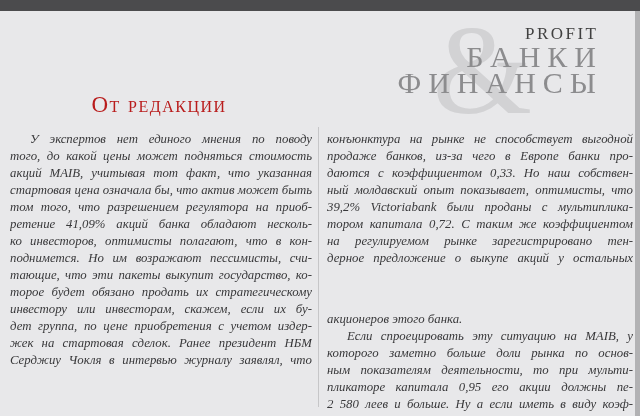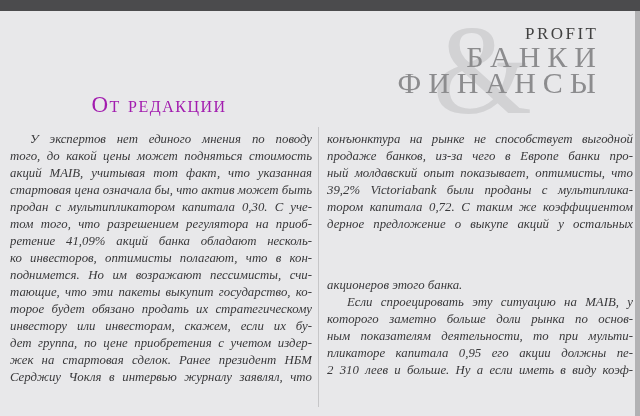--- a/index.html
+++ b/index.html
@@ -36,21 +36,21 @@
   }
   .brand-line {
     font-size: 30px; letter-spacing: 7px; margin-right: -7px;
     color: #8c8c8e; line-height: 26px;
     position: relative; z-index: 2;
   }
   .article-title {
     position: absolute; left: 0; top: 92px;
     width: 318px; text-align: center;
     font-size: 23px; font-variant: small-caps;
-    letter-spacing: 1.5px; color: #a21caf;
+    letter-spacing: 1.5px; color: #b91c1c;
     z-index: 3;
   }
   .col-divider {
     position: absolute; left: 318px; top: 127px;
     width: 1px; height: 280px;
     background: #c6c6c8;
   }
   .column {
     position: absolute; top: 131px;
     color: #38383a; font-size: 12.8px;
@@ -85,39 +85,40 @@
 
 <h1 class="article-title" style="margin:0; font-weight:normal;">От редакции</h1>
 
 <div class="col-divider"></div>
 
 <div class="column column-left">
     <div class="jline indent">У экспертов нет единого мнения по поводу</div>
     <div class="jline">того, до какой цены может подняться стоимость</div>
     <div class="jline">акций MAIB, учитывая тот факт, что указанная</div>
     <div class="jline">стартовая цена означала бы, что актив может быть</div>
-    <div class="jline">продан с мультипликатором капитала 0,30. С уче-</div>
     <div class="jline">том того, что разрешением регулятора на приоб-</div>
     <div class="jline">ретение 41,09% акций банка обладают несколь-</div>
     <div class="jline">ко инвесторов, оптимисты полагают, что в кон-</div>
     <div class="jline">поднимется. Но им возражают пессимисты, счи-</div>
     <div class="jline">тающие, что эти пакеты выкупит государство, ко-</div>
     <div class="jline">торое будет обязано продать их стратегическому</div>
     <div class="jline">инвестору или инвесторам, скажем, если их бу-</div>
     <div class="jline">дет группа, по цене приобретения с учетом издер-</div>
     <div class="jline">жек на стартовая сделок. Ранее президент НБМ</div>
     <div class="jline">Серджиу Чокля в интервью журналу заявлял, что</div>
   </div>
 <div class="column column-right">
     <div class="jline">конъюнктура на рынке не способствует выгодной</div>
     <div class="jline">продаже банков, из-за чего в Европе банки про-</div>
+    <div class="jline">даются с коэффициентом 0,33. Но наш собствен-</div>
     <div class="jline">ный молдавский опыт показывает, оптимисты, что</div>
     <div class="jline">39,2% Victoriabank были проданы с мультиплика-</div>
     <div class="jline">тором капитала 0,72. С таким же коэффициентом</div>
+    <div class="jline">на регулируемом рынке зарегистрировано тен-</div>
     <div class="jline">дерное предложение о выкупе акций у остальных</div>
     <div class="jline last">акционеров этого банка.</div>
     <div class="jline indent">Если спроецировать эту ситуацию на MAIB, у</div>
     <div class="jline">которого заметно больше доли рынка по основ-</div>
     <div class="jline">ным показателям деятельности, то при мульти-</div>
     <div class="jline">пликаторе капитала 0,95 его акции должны пе-</div>
-    <div class="jline">2 310 леев и больше. Ну а если иметь в виду коэф-</div>
+    <div class="jline">2 580 леев и больше. Ну а если иметь в виду коэф-</div>
     <div class="jline last">фициент 0,33, то цена им будет 1180 леев.■</div>
   </div>
 
 </body></html>

